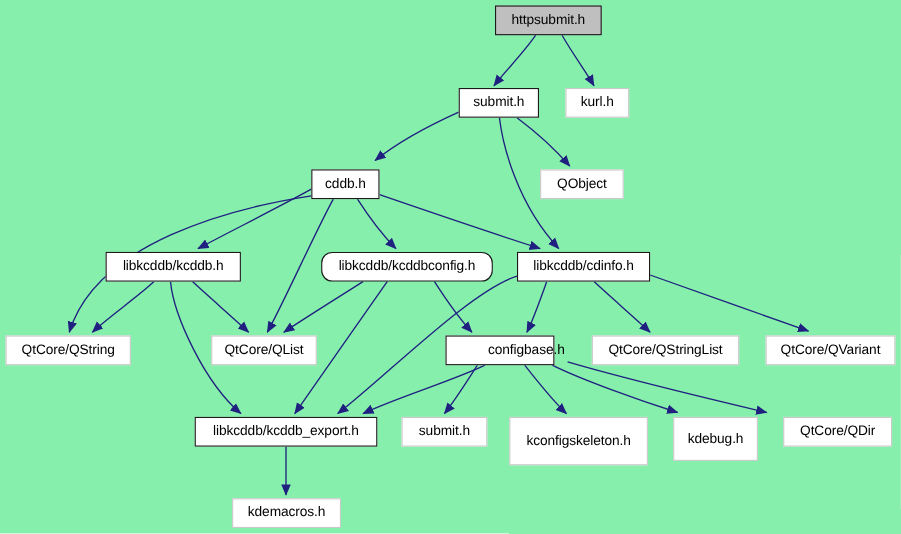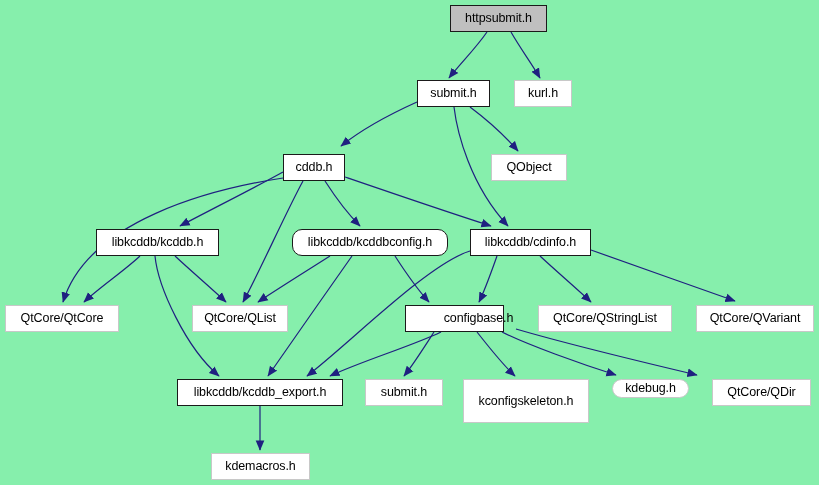--- a/index.html
+++ b/index.html
@@ -107,21 +107,21 @@
       <div class="node node-strong" style="left: 96px; top: 229px; width: 123px; height: 27px;">
         <span>libkcddb/kcddb.h</span>
       </div>
       <div class="node node-strong" style="left: 292px; top: 229px; width: 156px; height: 27px; border-radius: 10px;">
         <span>libkcddb/kcddbconfig.h</span>
       </div>
       <div class="node node-strong" style="left: 470px; top: 229px; width: 121px; height: 27px;">
         <span>libkcddb/cdinfo.h</span>
       </div>
       <div class="node node-plain" style="left: 5px; top: 305px; width: 114px; height: 27px;">
-        <span>QtCore/QtCore</span>
+        <span>QtCore/QString</span>
       </div>
       <div class="node node-plain" style="left: 192px; top: 305px; width: 96px; height: 27px;">
         <span>QtCore/QList</span>
       </div>
       <div class="node node-strong" style="left: 405px; top: 305px; width: 99px; height: 27px; padding-left: 48px;">
         <span>configbase.h</span>
       </div>
       <div class="node node-plain" style="left: 538px; top: 305px; width: 134px; height: 27px;">
         <span>QtCore/QStringList</span>
       </div>
@@ -130,21 +130,21 @@
       </div>
       <div class="node node-strong" style="left: 177px; top: 379px; width: 166px; height: 27px;">
         <span>libkcddb/kcddb_export.h</span>
       </div>
       <div class="node node-plain" style="left: 365px; top: 379px; width: 78px; height: 27px;">
         <span>submit.h</span>
       </div>
       <div class="node node-plain" style="left: 463px; top: 379px; width: 126px; height: 44px;">
         <span>kconfigskeleton.h</span>
       </div>
-      <div class="node node-plain" style="left: 612px; top: 379px; width: 77px; height: 19px; border-radius: 12px;">
+      <div class="node node-plain" style="left: 612px; top: 379px; width: 77px; height: 40px;">
         <span>kdebug.h</span>
       </div>
       <div class="node node-plain" style="left: 712px; top: 379px; width: 99px; height: 27px;">
         <span>QtCore/QDir</span>
       </div>
       <div class="node node-plain" style="left: 211px; top: 453px; width: 99px; height: 27px;">
         <span>kdemacros.h</span>
       </div>
     </div>
 </div>

